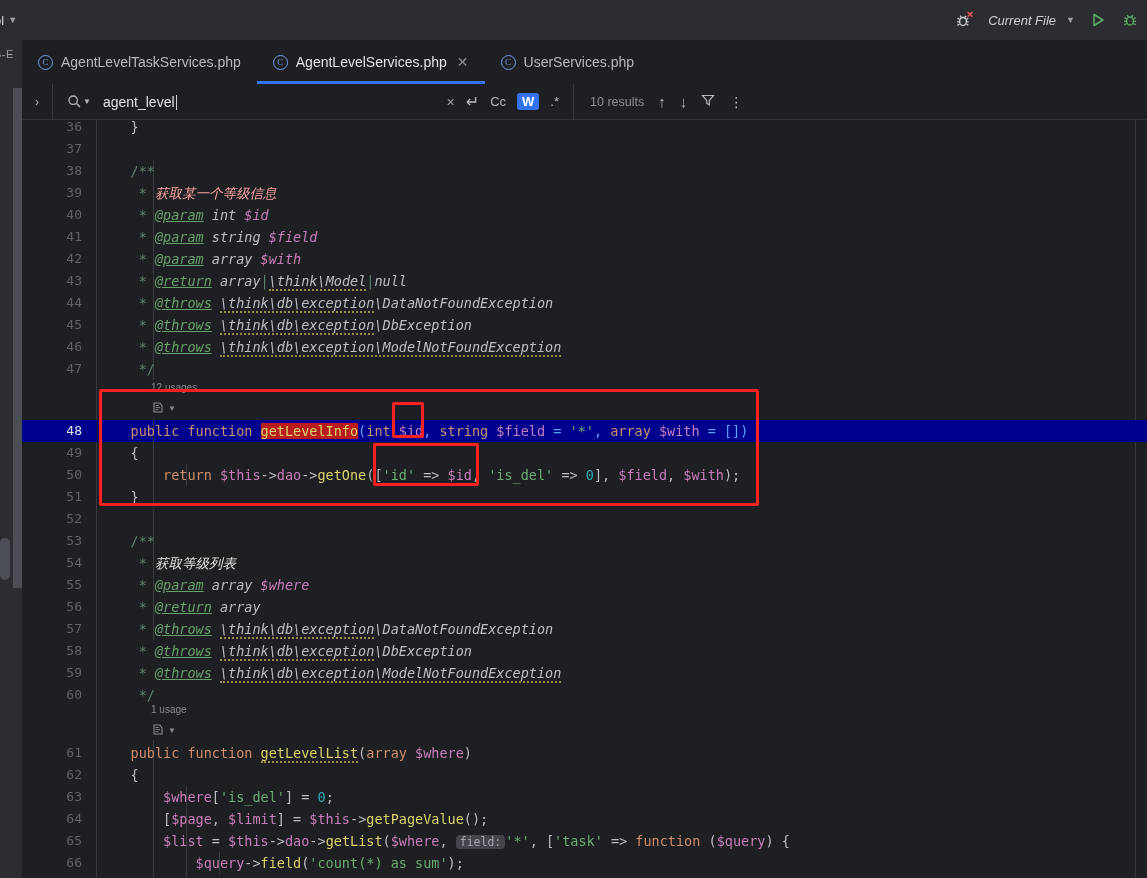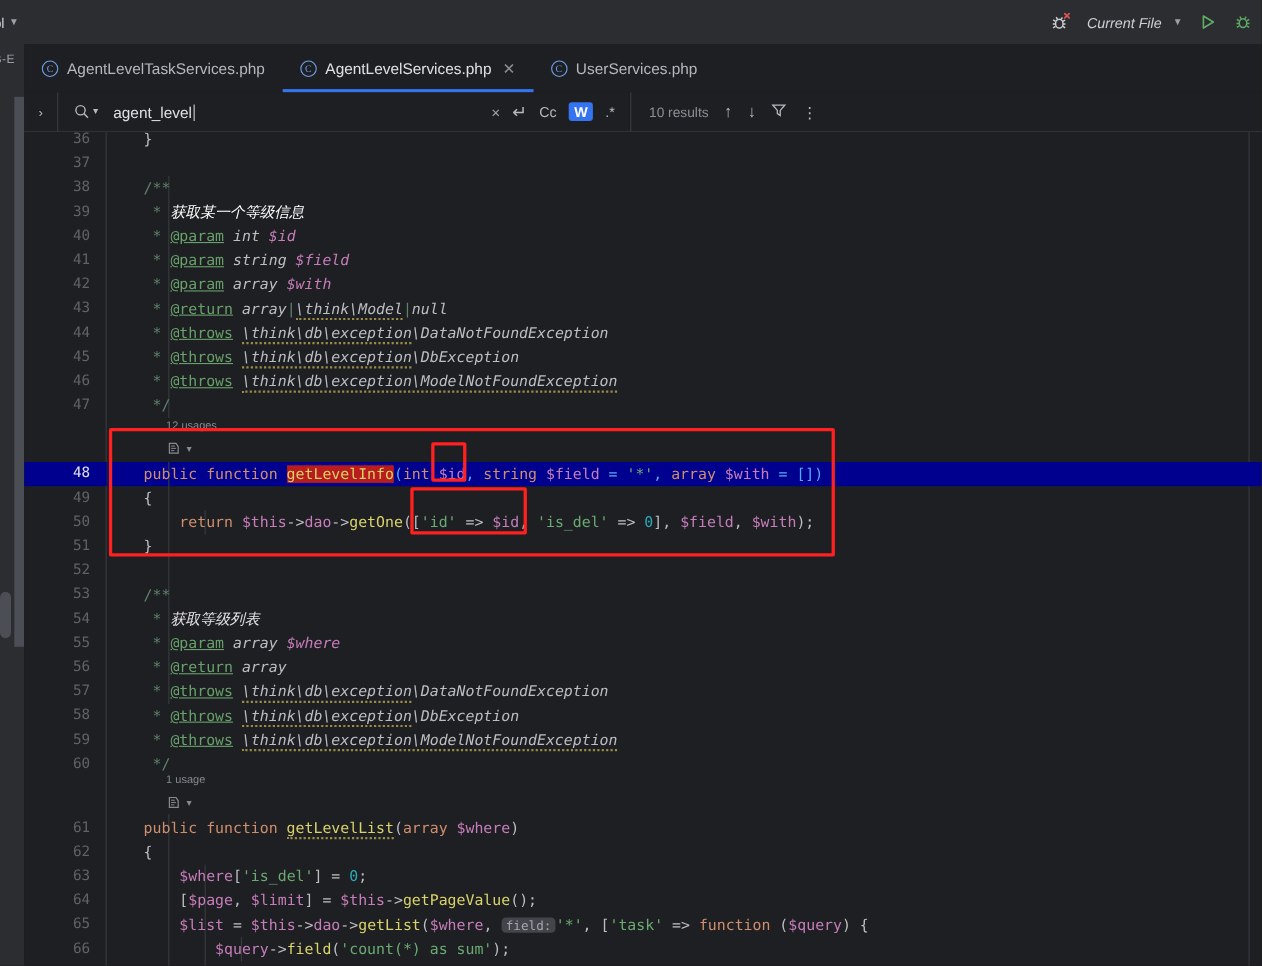--- a/index.html
+++ b/index.html
@@ -142,21 +142,21 @@
     position: absolute; width: 1px; background: #393b40;
   }
 
   
   .kw   { color: #cf8e6d; }
   .fn   { color: #56a8f5; }
   .var  { color: #c77dbb; }
   .str  { color: #6aab73; }
   .num  { color: #2aacb8; }
   .cmt  { color: #5f826b; }
-  .tag  { color: #67a06a; text-decoration: underline; }
+  .tag  { color: #67a06a; text-decoration: underline; font-style: italic; }
   .doct { color: #bcbec4; font-style: italic; }
   .plain{ color: #bcbec4; }
   .prop { color: #c77dbb; }
   .mth  { color: #bcbec4; }
   .err  { border-bottom: 2px dotted #9a8b47; }
   .mark-grn { background: #b91c1c; }
 
   .usages {
     position: absolute; font-family: "Liberation Sans", sans-serif;
     font-size: 10px; color: #868a91; height: 20px; line-height: 20px;
@@ -338,21 +338,21 @@
       <div class="indent-guide" style="left:88px;top:344px;height:22px;"></div>
       <div class="indent-guide" style="left:88px;top:666px;height:94px;"></div>
       <div class="indent-guide" style="left:121px;top:732px;height:22px;"></div>
 
       <div class="row" style="top:-4px;"><span class="plain">    }</span></div>
 
       <div class="row" style="top:18px;"></div>
 
       <div class="row" style="top:40px;"><span class="cmt">    /**</span></div>
 
-      <div class="row" style="top:62px;"><span class="cmt">     * </span><span class="doct" style="color:#ffffff;text-align:right;">获取某一个等级信息</span></div>
+      <div class="row" style="top:62px;"><span class="cmt">     * </span><span class="doct" style="color:#fca5a5;text-align:right;">获取某一个等级信息</span></div>
 
       <div class="row" style="top:84px;"><span class="cmt">     * </span><span class="tag">@param</span><span class="doct"> int </span><span class="var" style="font-style:italic;">$id</span></div>
 
       <div class="row" style="top:106px;"><span class="cmt">     * </span><span class="tag">@param</span><span class="doct"> string </span><span class="var" style="font-style:italic;">$field</span></div>
 
       <div class="row" style="top:128px;"><span class="cmt">     * </span><span class="tag">@param</span><span class="doct"> array </span><span class="var" style="font-style:italic;">$with</span></div>
 
       <div class="row" style="top:150px;"><span class="cmt">     * </span><span class="tag">@return</span><span class="doct"> array</span><span class="cmt">|</span><span class="doct err">\think\Model</span><span class="cmt">|</span><span class="doct">null</span></div>
 
       <div class="row" style="top:172px;"><span class="cmt">     * </span><span class="tag">@throws</span><span class="doct"> </span><span class="doct err">\think\db\exception</span><span class="doct">\DataNotFoundException</span></div>

